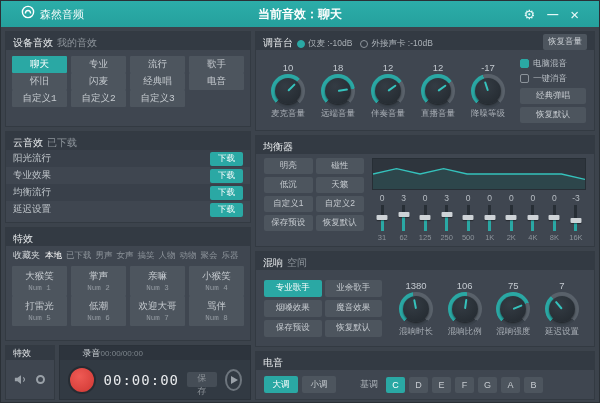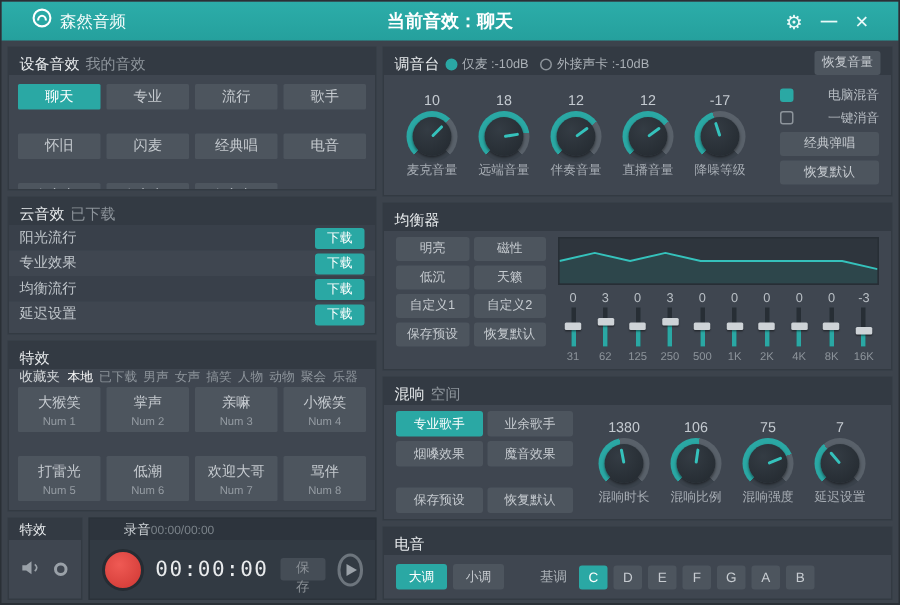--- a/index.html
+++ b/index.html
@@ -20,21 +20,21 @@
   
   .body { display:flex; gap:4px; padding:4px; height:377px; }
   .col-left { width:246px; display:flex; flex-direction:column; gap:4px; }
   .col-right { flex:1; display:flex; flex-direction:column; gap:4px; min-width:0; }
   .panel { background:#3f4650; border:1px solid #333a42; display:flex; flex-direction:column; overflow:hidden; }
   .phead { height:18px; flex:none; background:#333a43; display:flex; align-items:flex-end; gap:4px; padding:0 7px; font-size:10px; }
   .ptab { color:#8d949b; cursor:pointer; }
   .ptab.on { color:#e8ebed; }
 
   
-  .grid4 { display:grid; grid-template-columns:repeat(4,1fr); gap:16px 4px; padding:6px 6px; }
+  .grid4 { display:grid; grid-template-columns:repeat(4,1fr); gap:0 4px; padding:6px 6px;font-family:Liberation Mono, monospace; }
   .gbtn { height:17px; background:#4d555e; color:#c6cbd0; font-size:9.5px; display:flex; align-items:center; justify-content:center; border-radius:1px; cursor:pointer; overflow:hidden; white-space:nowrap; }
   .gbtn.on { background:#2aa8a4; color:#fff; }
   .mini-btn { height:16px; background:#4d555e; color:#c6cbd0; font-size:8.5px; border:none; border-radius:2px; padding:0 5px; cursor:pointer; white-space:nowrap; overflow:hidden; }
   .mini-btn.on { background:#2aa8a4; color:#fff; }
 
   
   .panel.device { height:96px; }
   .panel.cloud { height:92px; }
   .cloud-list { display:flex; flex-direction:column; }
   .cloud-row { height:17px; display:flex; align-items:center; justify-content:space-between; padding:0 7px; font-size:9.5px; color:#bfc5ca; }
@@ -67,29 +67,29 @@
   .play-btn { width:22px; height:22px; border-radius:50%; background:transparent; border:2px solid #6d757d; cursor:pointer; display:flex; align-items:center; justify-content:center; margin-left:auto; }
   .tri { width:0; height:0; border-left:7px solid #9aa1a8; border-top:4.5px solid transparent; border-bottom:4.5px solid transparent; margin-left:2px; }
 
   
   .panel.mixer { height:100px; }
   .opt { display:inline-flex; align-items:center; gap:3px; font-size:8.5px; color:#aab0b6; cursor:pointer; margin-right:8px; }
   .radio { width:8px; height:8px; border-radius:50%; border:1px solid #8d949b; display:inline-block; }
   .radio.on { background:#2aa8a4; border-color:#2aa8a4; }
   .phead .pushright { margin-left:auto; }
   .mixer-body { flex:1; display:flex; padding:3px 8px; gap:8px; min-height:0; }
-  .knob-row { flex:1; display:flex; justify-content:flex-start; align-items:center; min-width:0; }
+  .knob-row { flex:1; display:flex; justify-content:space-between; align-items:center; min-width:0; }
   .knob-unit { display:flex; flex-direction:column; align-items:center; width:48px; }
   .kval { font-size:9.5px; color:#c4cad0; height:12px; }
   .kring { width:34px; height:34px; border-radius:50%; display:flex; align-items:center; justify-content:center; cursor:pointer; }
   .kinner { position:relative; width:26px; height:26px; border-radius:50%; background:radial-gradient(circle at 38% 32%, #343c44, #22282e); box-shadow:0 1px 2px rgba(0,0,0,.5); }
   .kptr { position:absolute; left:calc(50% - 1px); bottom:50%; width:2px; height:10px; background:#35c2bc; transform-origin:50% 100%; border-radius:1px; }
   .klabel { font-size:8.5px; color:#a7adb4; height:11px; white-space:nowrap; }
   .mixer-side { width:66px; display:flex; flex-direction:column; gap:3px; justify-content:center; flex:none; }
-  .toggle-row { display:flex; align-items:center; gap:20px; font-size:8.5px; color:#b9bfc5; cursor:pointer;justify-content:space-between; }
+  .toggle-row { display:flex; align-items:center; gap:4px; font-size:8.5px; color:#b9bfc5; cursor:pointer; }
   .tog { width:9px; height:9px; border:1px solid #8d949b; border-radius:2px; display:inline-block; flex:none; }
   .tog.on { background:#2aa8a4; border-color:#2aa8a4; }
 
   
   .panel.eq { height:112px; }
   .eq-body { flex:1; display:flex; gap:8px; padding:4px 8px; min-height:0; }
   .preset-col { display:flex; flex-direction:column; gap:3px; flex:none; }
   .grid2 { display:grid; grid-template-columns:repeat(2,1fr); gap:3px; }
   .eq .preset-col { width:100px; }
   .eq-right { flex:1; display:flex; flex-direction:column; gap:3px; min-width:0; }
@@ -98,21 +98,21 @@
   .band { width:16px; display:flex; flex-direction:column; align-items:center; }
   .bval { height:10px; font-size:8.5px; color:#b9bfc5; line-height:10px; }
   .btrack { position:relative; width:3px; flex:1; background:#272e35; margin:2px 0; cursor:pointer; }
   .bfill { position:absolute; bottom:0; left:0; width:100%; background:#2aa8a4; }
   .bhandle { position:absolute; left:50%; transform:translateX(-50%); width:11px; height:5px; background:#ced3d7; border-radius:1px; box-shadow:0 1px 1px rgba(0,0,0,.4); }
   .bfreq { height:9px; font-size:7.5px; color:#8d949b; line-height:9px; }
 
   
   .panel.reverb { height:96px; }
   .rev-body { flex:1; display:flex; gap:10px; padding:4px 8px; min-height:0; }
-  .reverb .preset-col { width:118px; justify-content:space-between; }
+  .reverb .preset-col { width:118px; justify-content:center; }
   .reverb .mini-btn { height:17px; }
 
   
   .panel.electro { flex:1; }
   .electro-row { flex:1; display:flex; align-items:center; gap:4px; padding:2px 8px; }
   .scale { width:34px; height:17px; }
   .key-label { font-size:9px; color:#aeb4ba; margin:0 4px 0 20px; }
   .note { width:19px; height:16px; background:#4d555e; color:#c6cbd0; border:none; border-radius:2px; font-size:9px; cursor:pointer; }
   .note.on { background:#2aa8a4; color:#fff; }
 </style>

